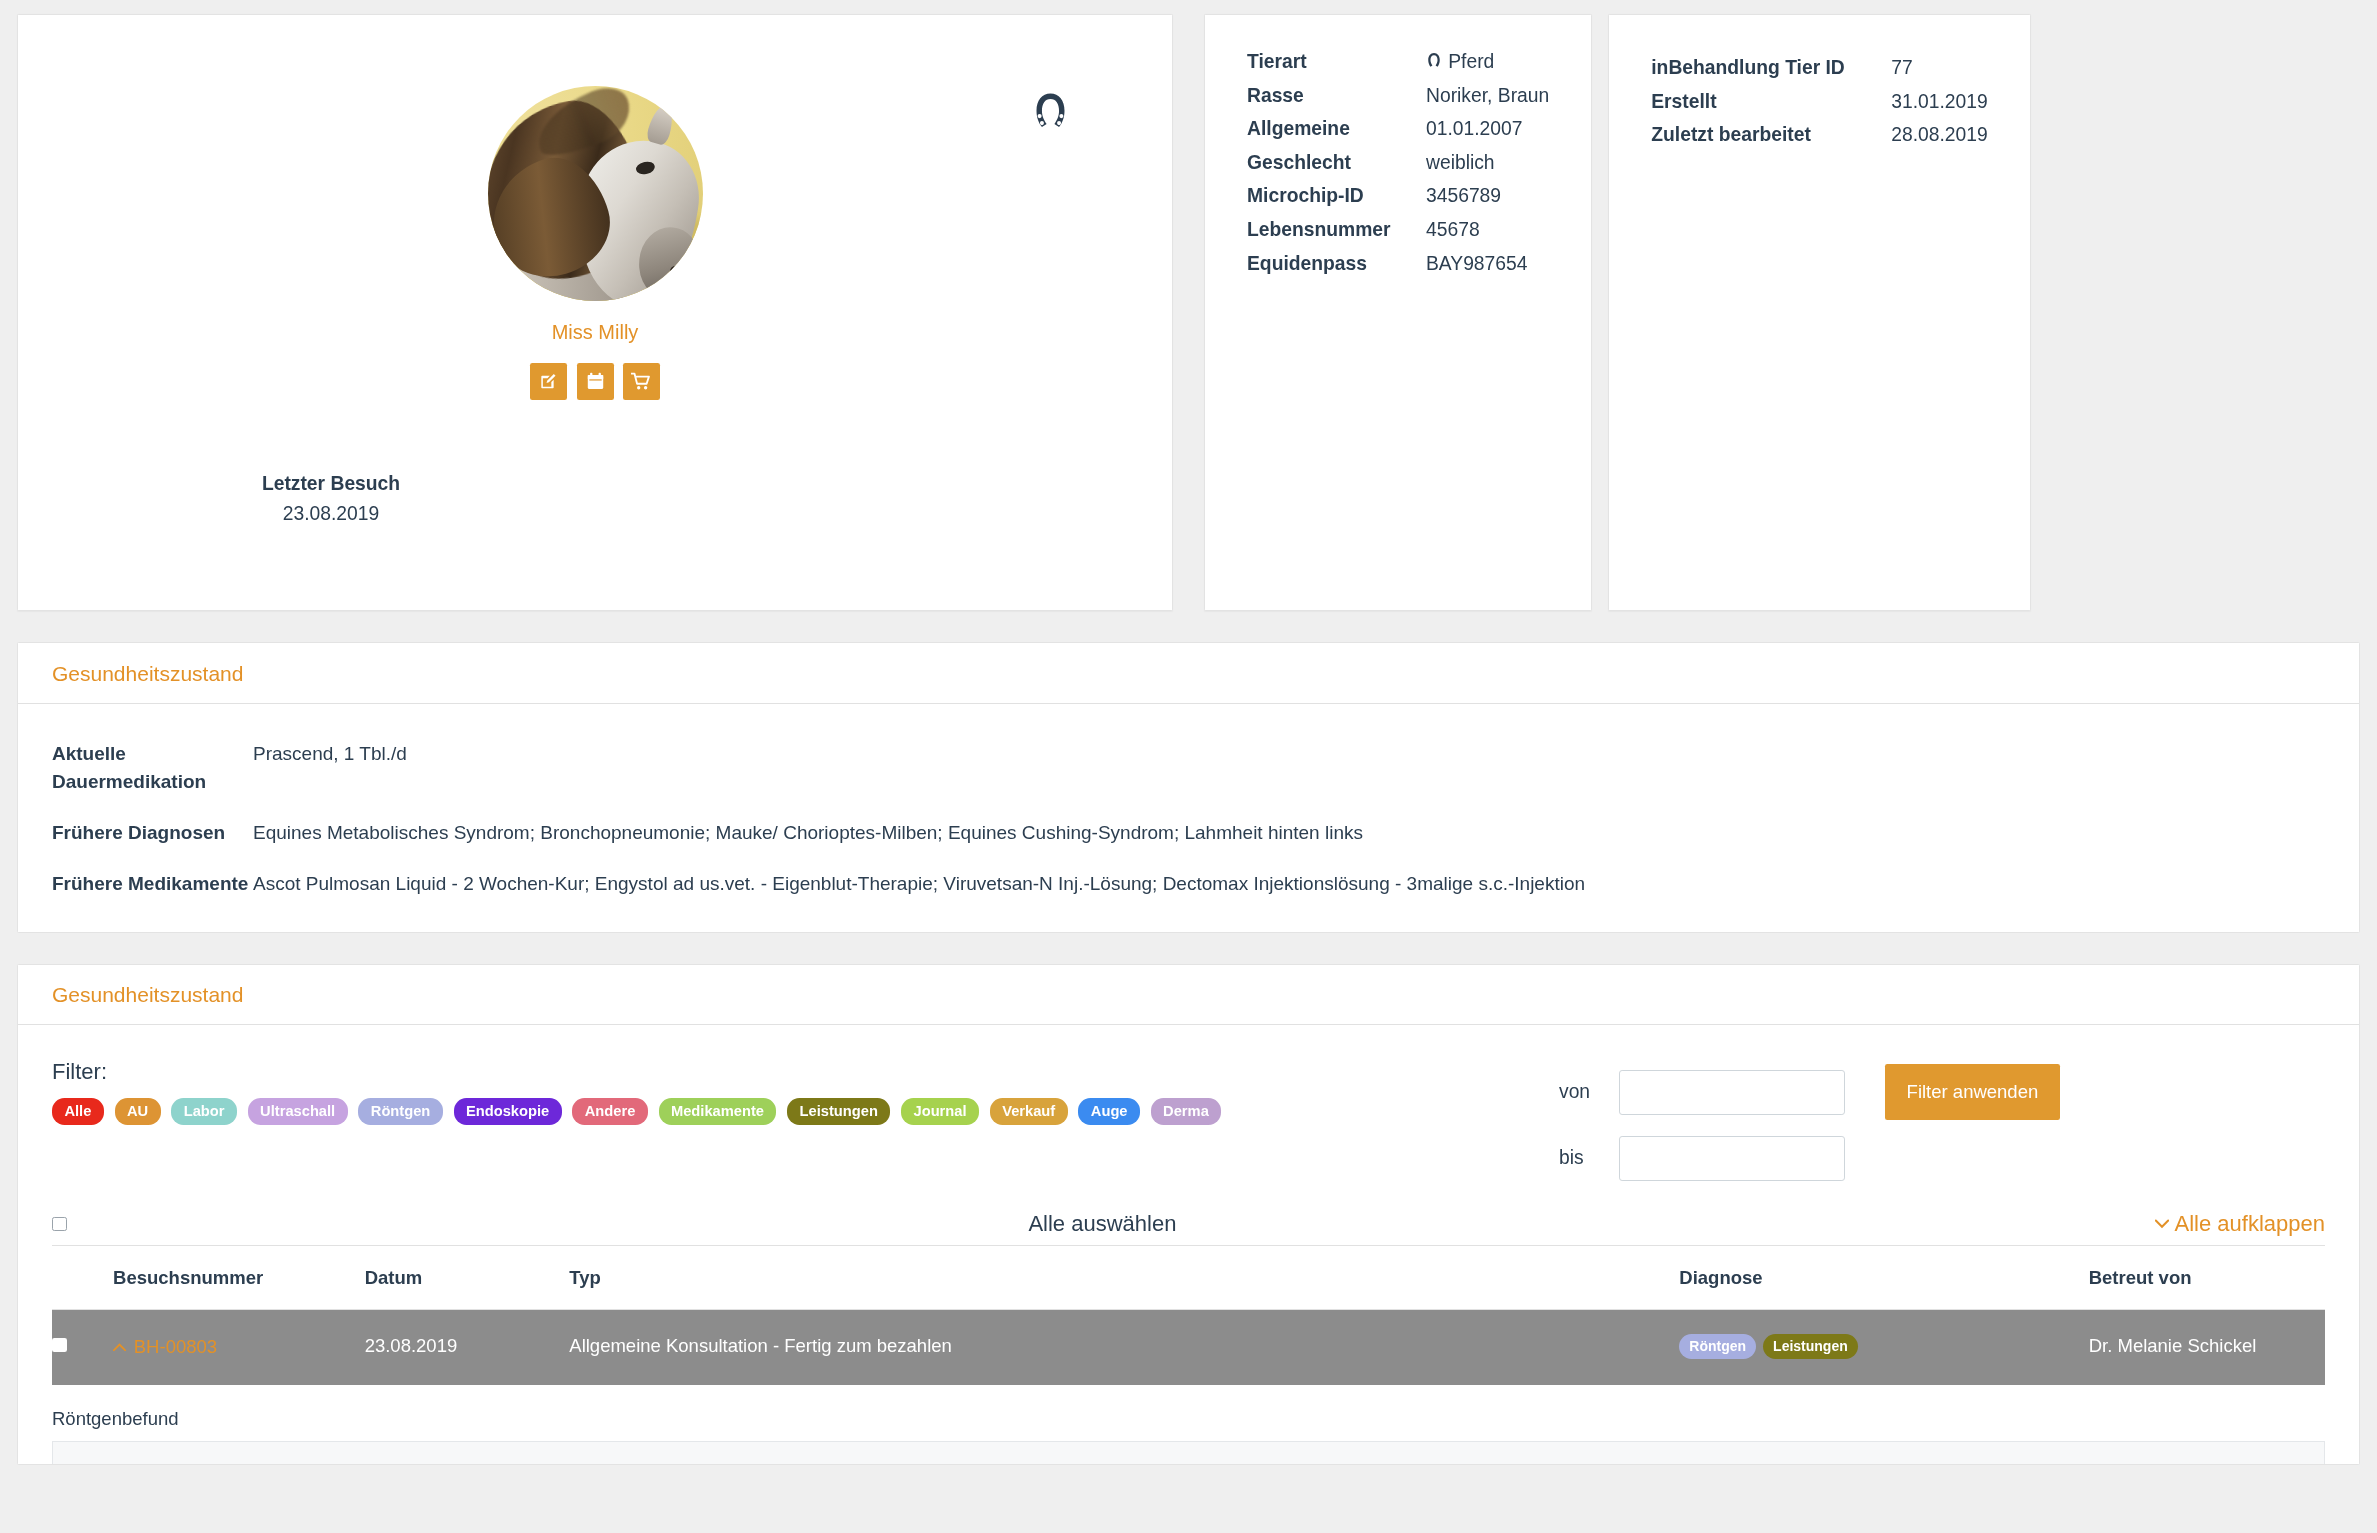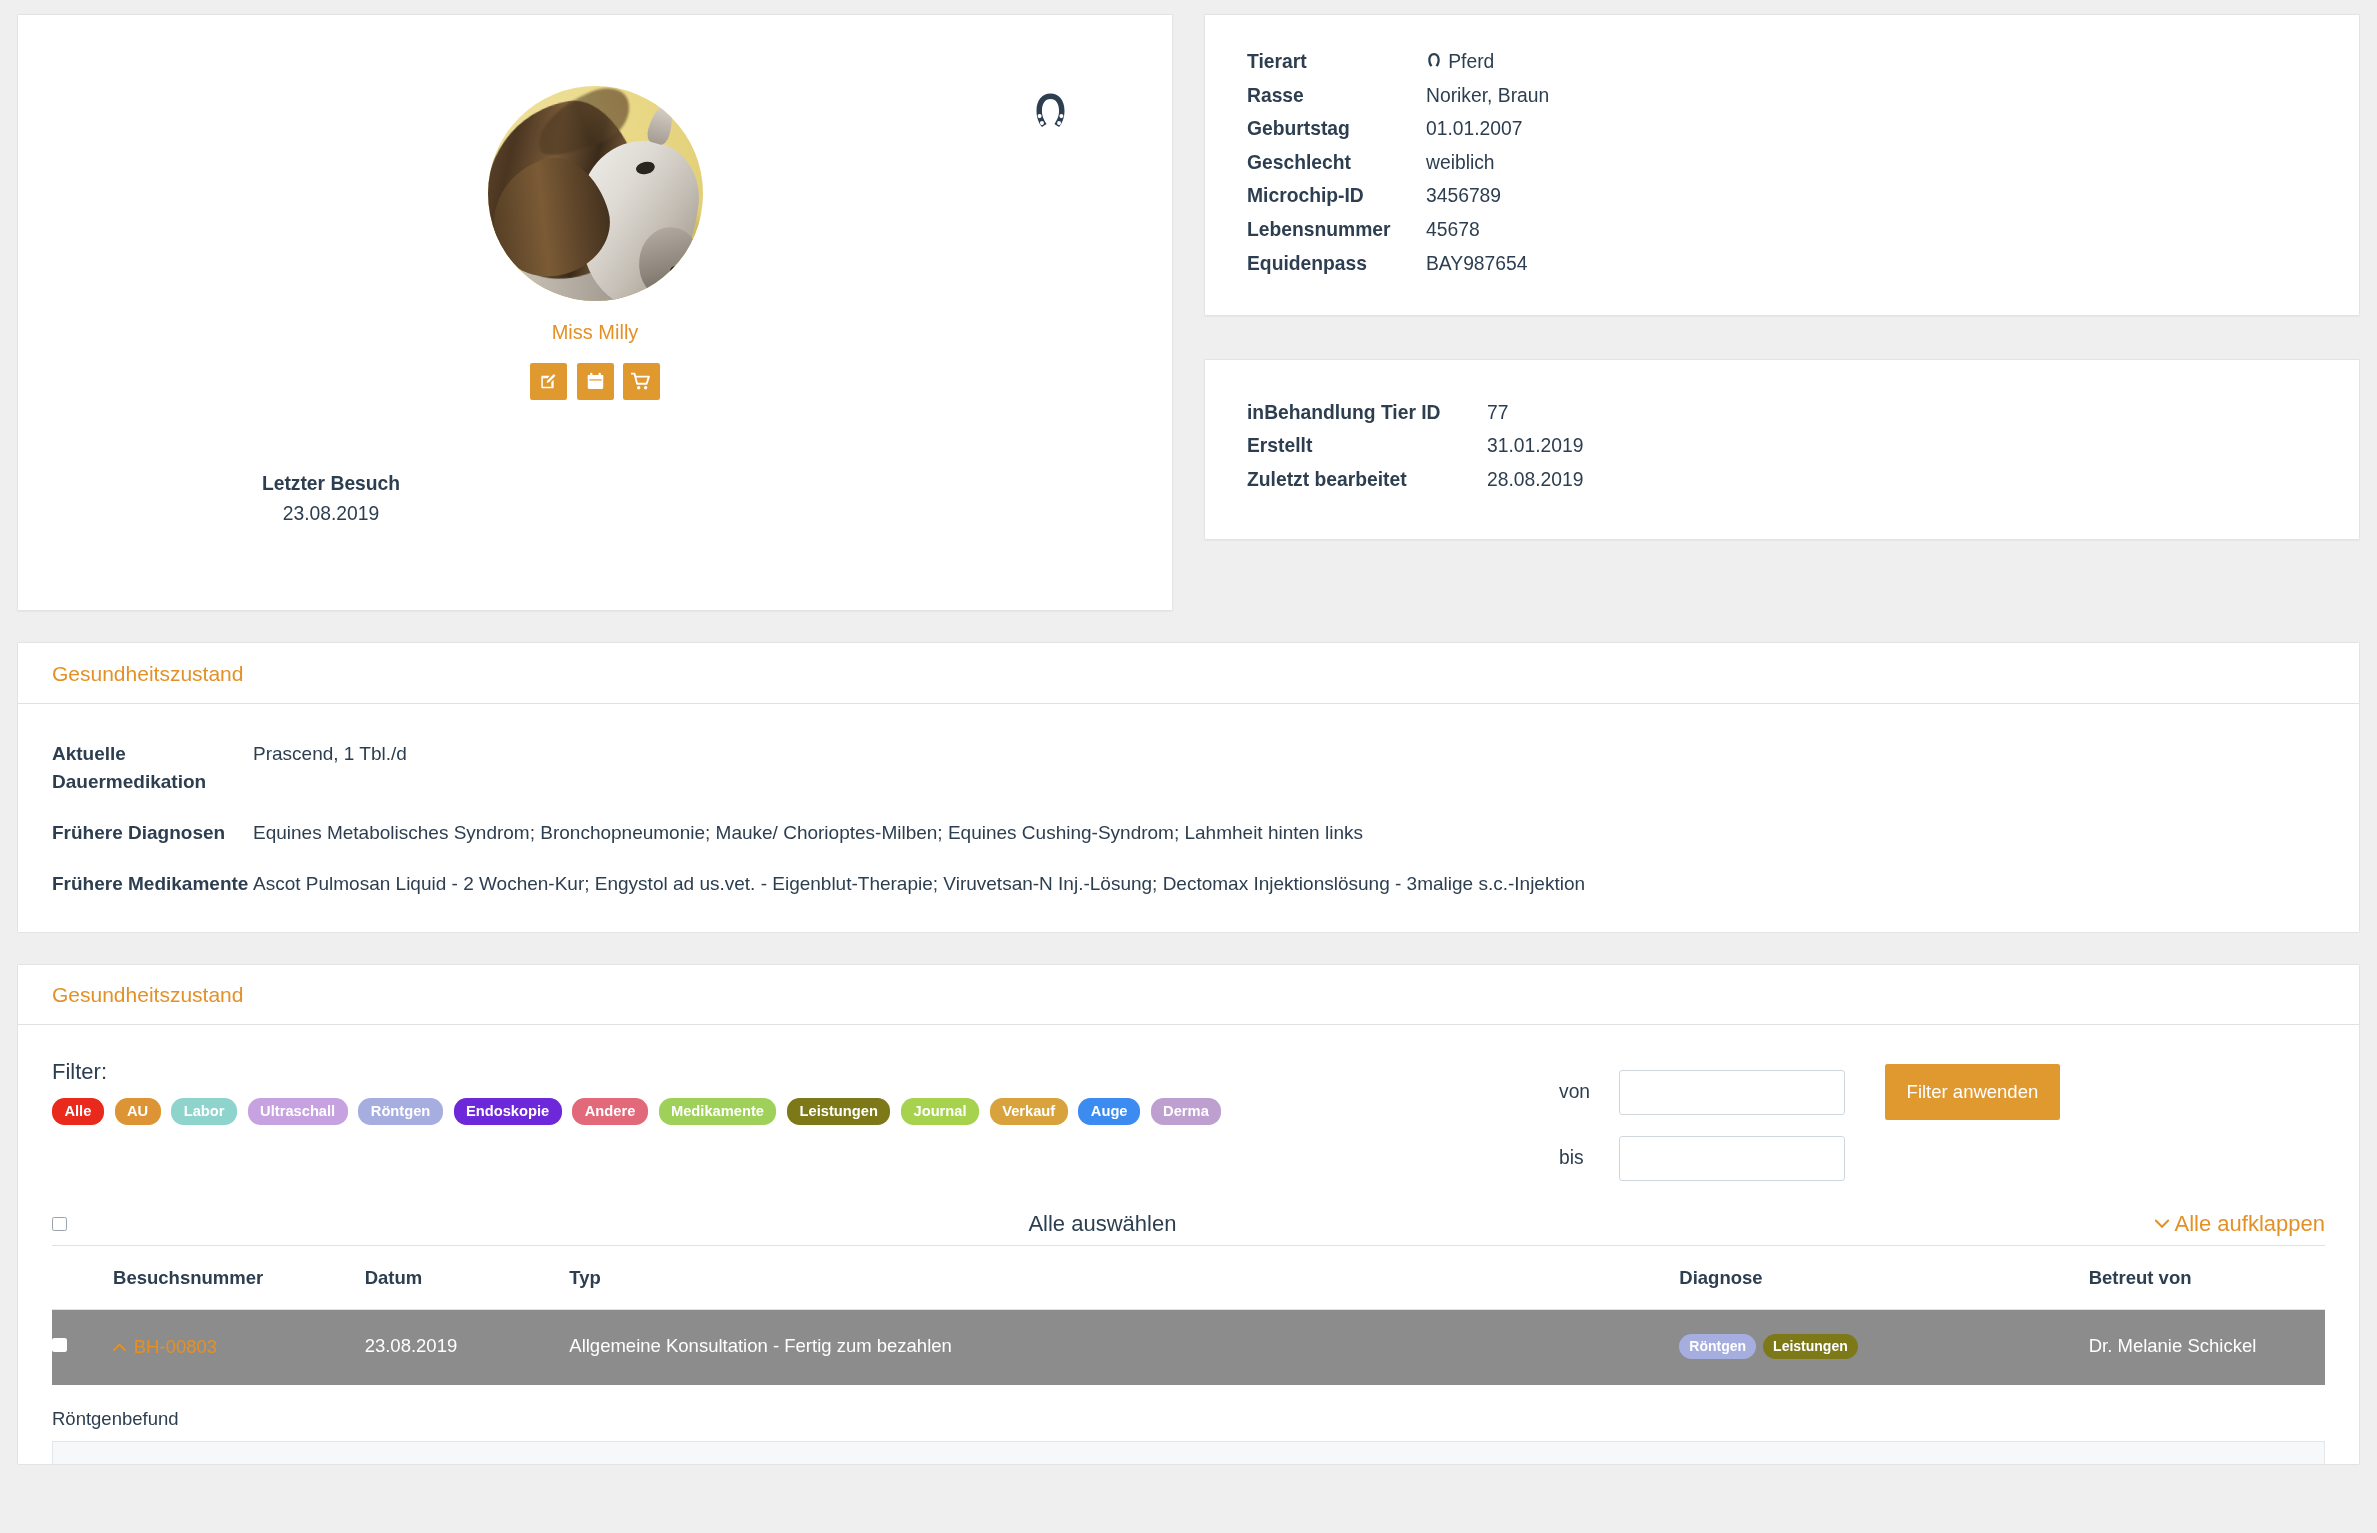--- a/index.html
+++ b/index.html
@@ -158,21 +158,21 @@
     position: absolute;
     left: 0;
     top: 454px;
     width: 626px;
     text-align: center;
     line-height: 1.55;
   }
   .last-visit .lbl { font-weight: bold; font-size: 19.3px; }
   .last-visit .val { font-size: 19.3px; }
 
-  .right-col { display: flex; flex-direction: column; gap: 43px; width: 1157px; }
+  .right-col { display: flex; flex-direction: row; gap: 16px; width: 1157px; }
   .info-card { padding: 36px 42px 40px 42px; }
   .info-card2 { padding: 42px 42px 48px 42px; }
   .kv { display: flex; margin-bottom: 11.6px; font-size: 19.3px; }
   .kv:last-child { margin-bottom: 0; }
   .kv .k { font-weight: bold; width: 179px; flex: none; }
   .kv2 .k { width: 240px; }
   .kv .v { }
   .kv .v .hs { margin-right: 6.2px; vertical-align: -1.5px; display: inline-block; }
 
   
@@ -370,21 +370,21 @@
                 <path d="M25 2C14 2 7 11 7 24c0 9 3 16 7 21l6-4c-3-4-6-10-6-17 0-9 4-15 11-15s11 6 11 15c0 7-3 13-6 17l6 4c4-5 7-12 7-21C43 11 36 2 25 2z" fill="#2c3e50"></path>
               </svg>
             </span><span>Pferd</span>
           </div>
         </div>
         <div class="kv">
           <div class="k">Rasse</div>
           <div class="v">Noriker, Braun</div>
         </div>
         <div class="kv">
-          <div class="k">Geburtstag</div>
+          <div class="k">Allgemeine</div>
           <div class="v">01.01.2007</div>
         </div>
         <div class="kv">
           <div class="k">Geschlecht</div>
           <div class="v">weiblich</div>
         </div>
         <div class="kv">
           <div class="k">Microchip-ID</div>
           <div class="v">3456789</div>
         </div>

